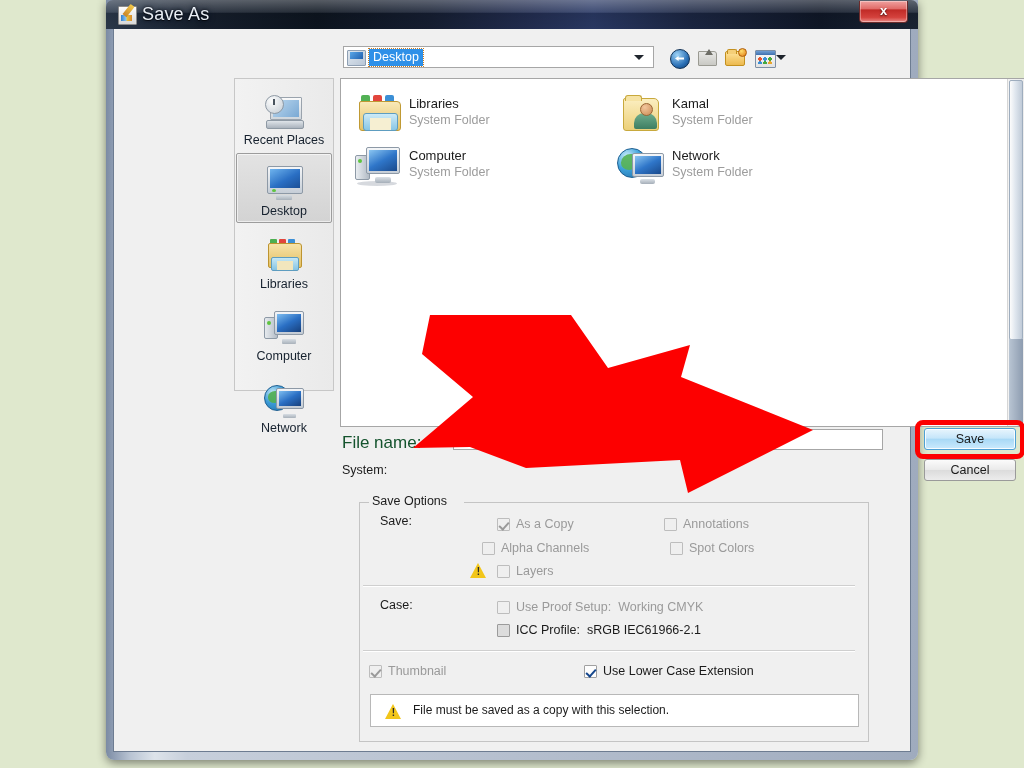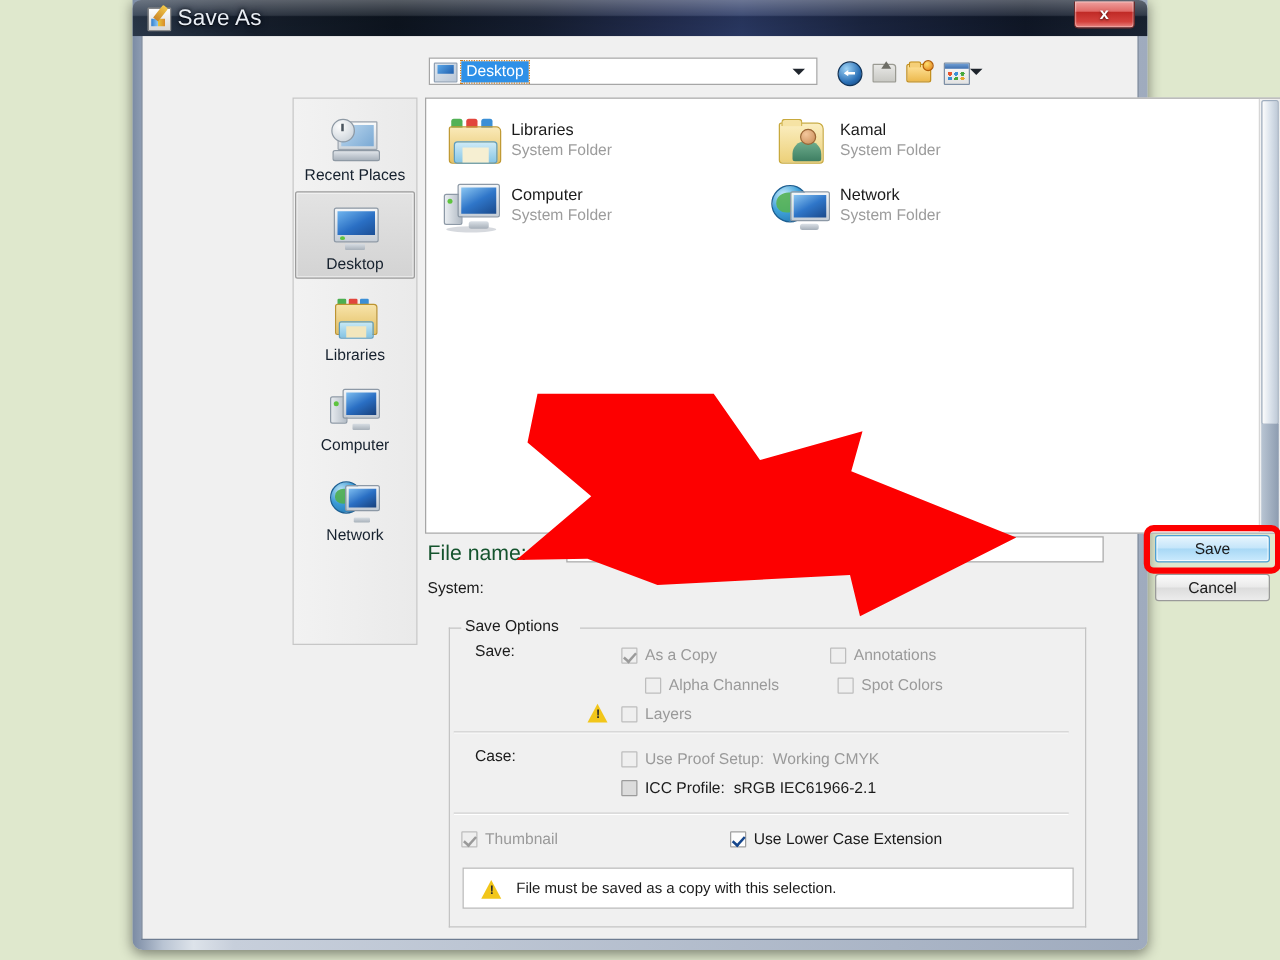--- a/index.html
+++ b/index.html
@@ -141,21 +141,21 @@
       radial-gradient(circle at 2px 6px,#3b8fd6 1.6px,transparent 1.7px),
       radial-gradient(circle at 7px 6px,#46a83c 1.6px,transparent 1.7px),
       radial-gradient(circle at 12px 6px,#e8a52d 1.6px,transparent 1.7px);
   }
   #tb-views .dd{
     position:absolute;right:2px;top:9px;width:0;height:0;
     border-left:5px solid transparent;border-right:5px solid transparent;border-top:5px solid #1d232b;
   }
   
   #places{
-    position:absolute;left:120px;top:78px;width:100px;height:438px;
+    position:absolute;left:120px;top:78px;width:100px;height:313px;
     background:linear-gradient(to right,#f2f2f2,#eaeaea);
     border:1px solid #c7c7c7;box-sizing:border-box;
   }
   .place{
     position:relative;width:96px;height:70px;margin:2px auto 0;
     display:flex;flex-direction:column;align-items:center;justify-content:flex-end;
     cursor:pointer;box-sizing:border-box;padding-bottom:4px;
   }
   .place.sel{
     background:linear-gradient(#e3e3e3,#d3d3d3);
@@ -455,21 +455,21 @@
     <div class="sect-lab" id="save-lab">Save:</div>
 
     <div class="cbrow" style="left:383px;top:517px">
       <span class="cb dim checked"></span>
       <span class="txt-dim">As a Copy</span>
     </div>
     <div class="cbrow" style="left:550px;top:517px">
       <span class="cb dim"></span>
       <span class="txt-dim">Annotations</span>
     </div>
-    <div class="cbrow" style="left:402px;top:541px">
+    <div class="cbrow" style="left:368px;top:541px">
       <span class="cb dim"></span>
       <span class="txt-dim">Alpha Channels</span>
     </div>
     <div class="cbrow" style="left:556px;top:541px">
       <span class="cb dim"></span>
       <span class="txt-dim">Spot Colors</span>
     </div>
     <div class="warn" style="left:356px;top:563px"></div>
     <div class="cbrow" style="left:383px;top:564px">
       <span class="cb dim"></span>

